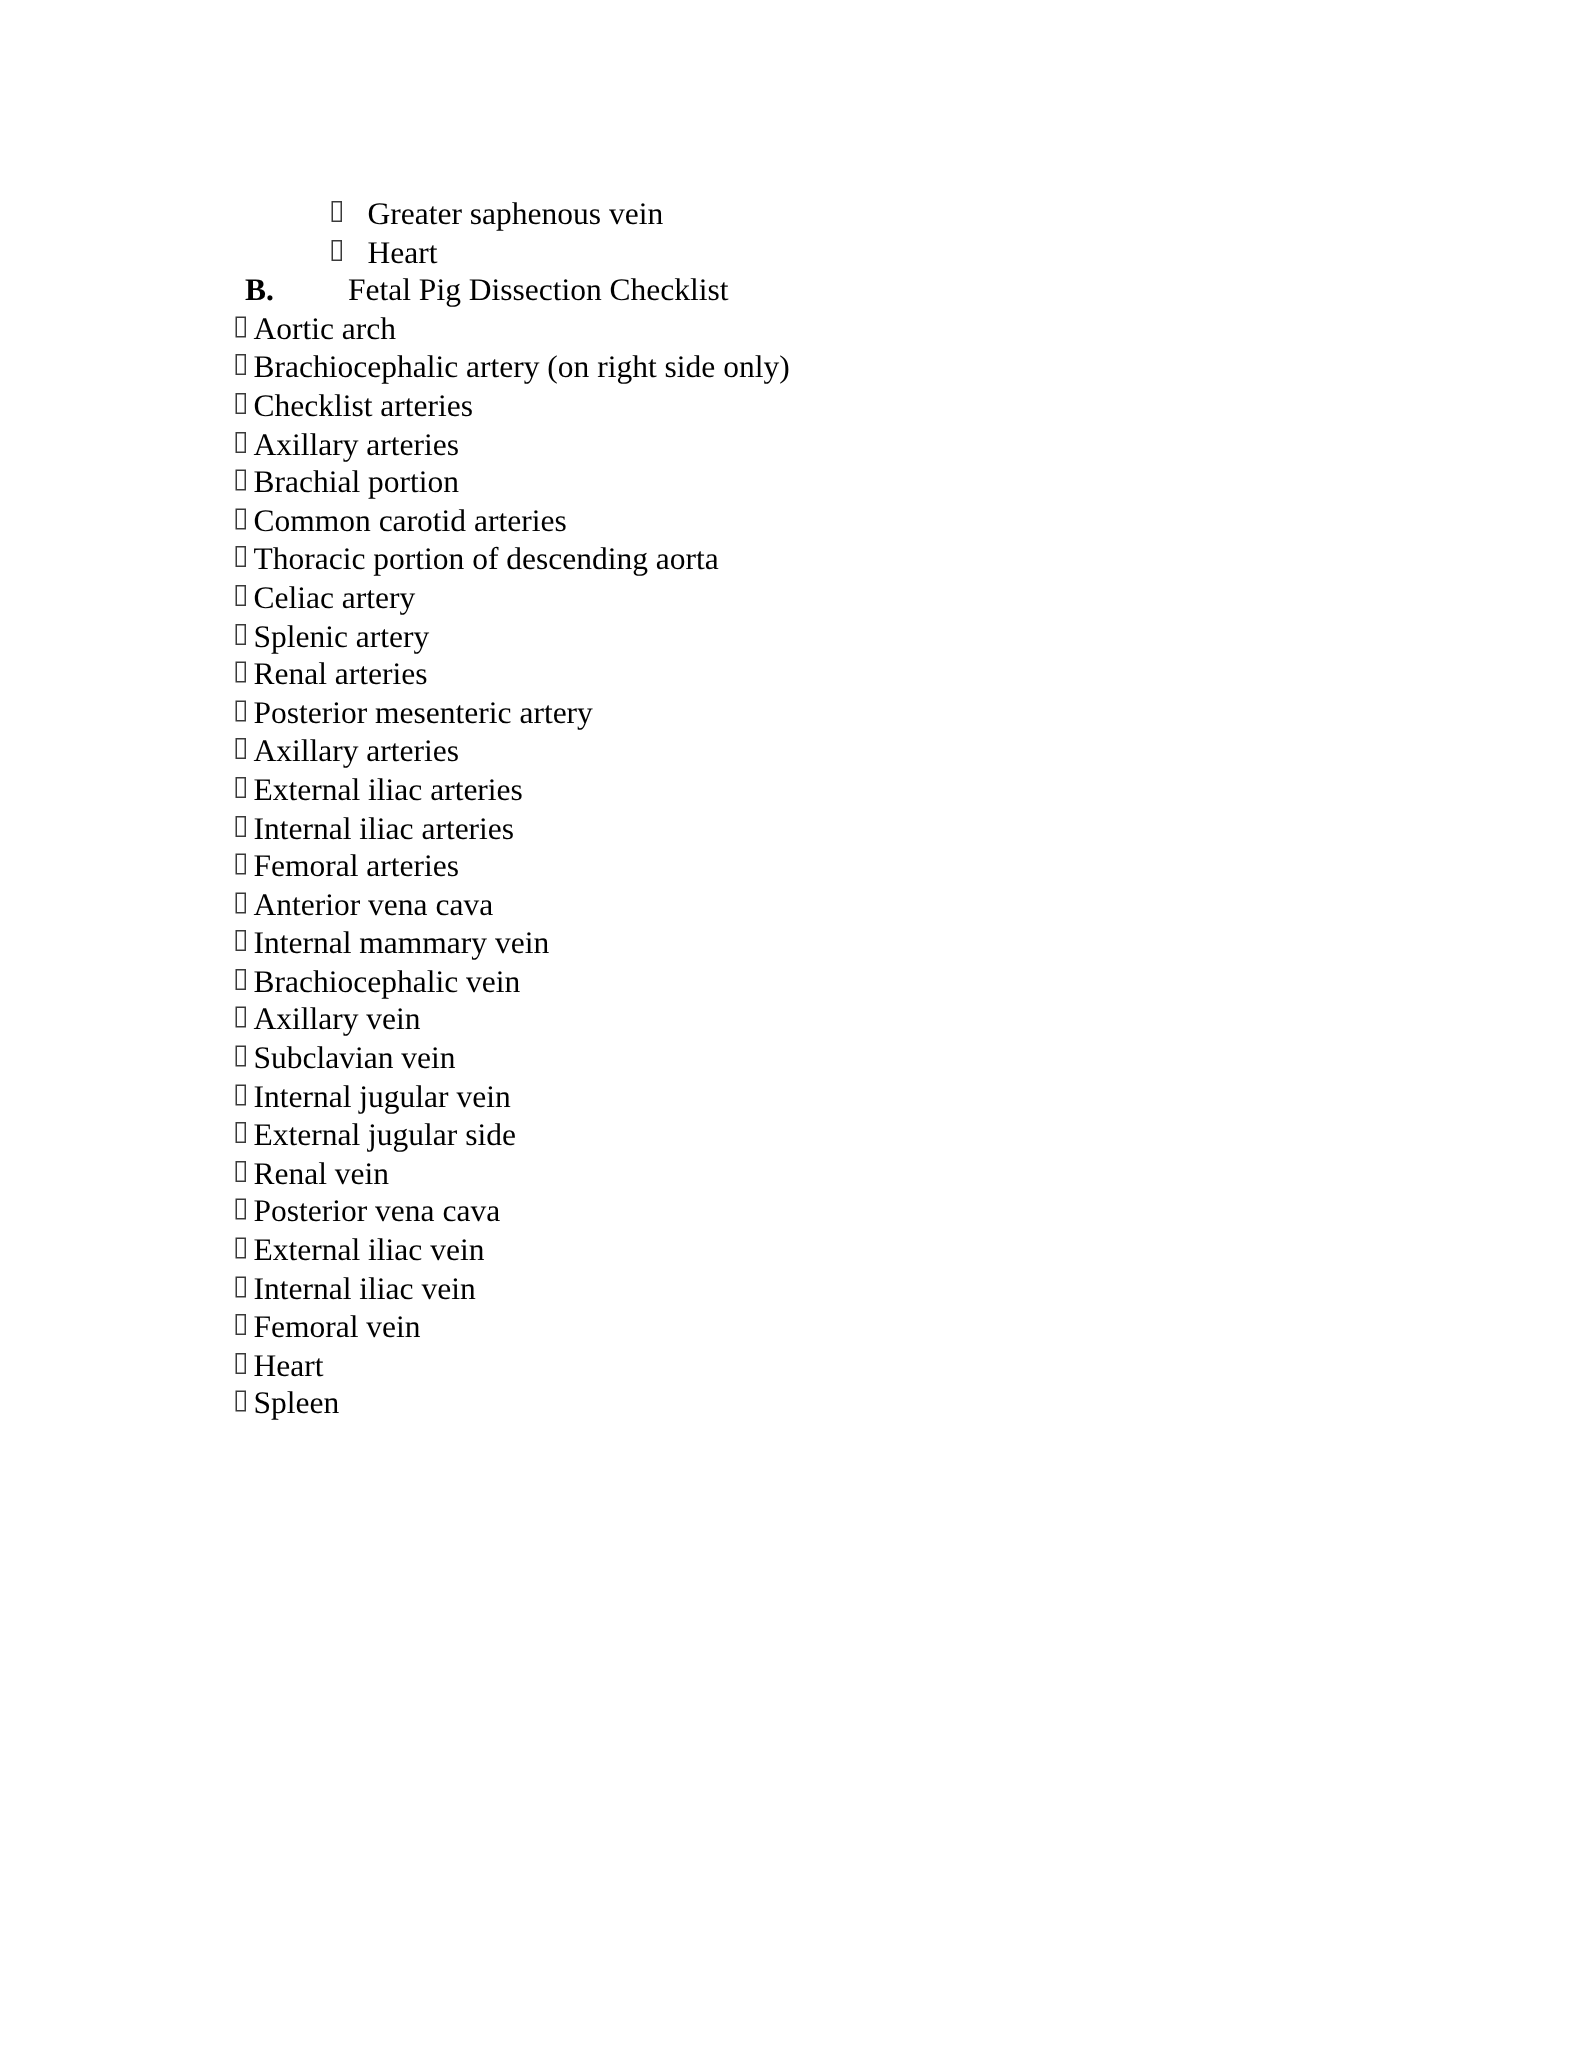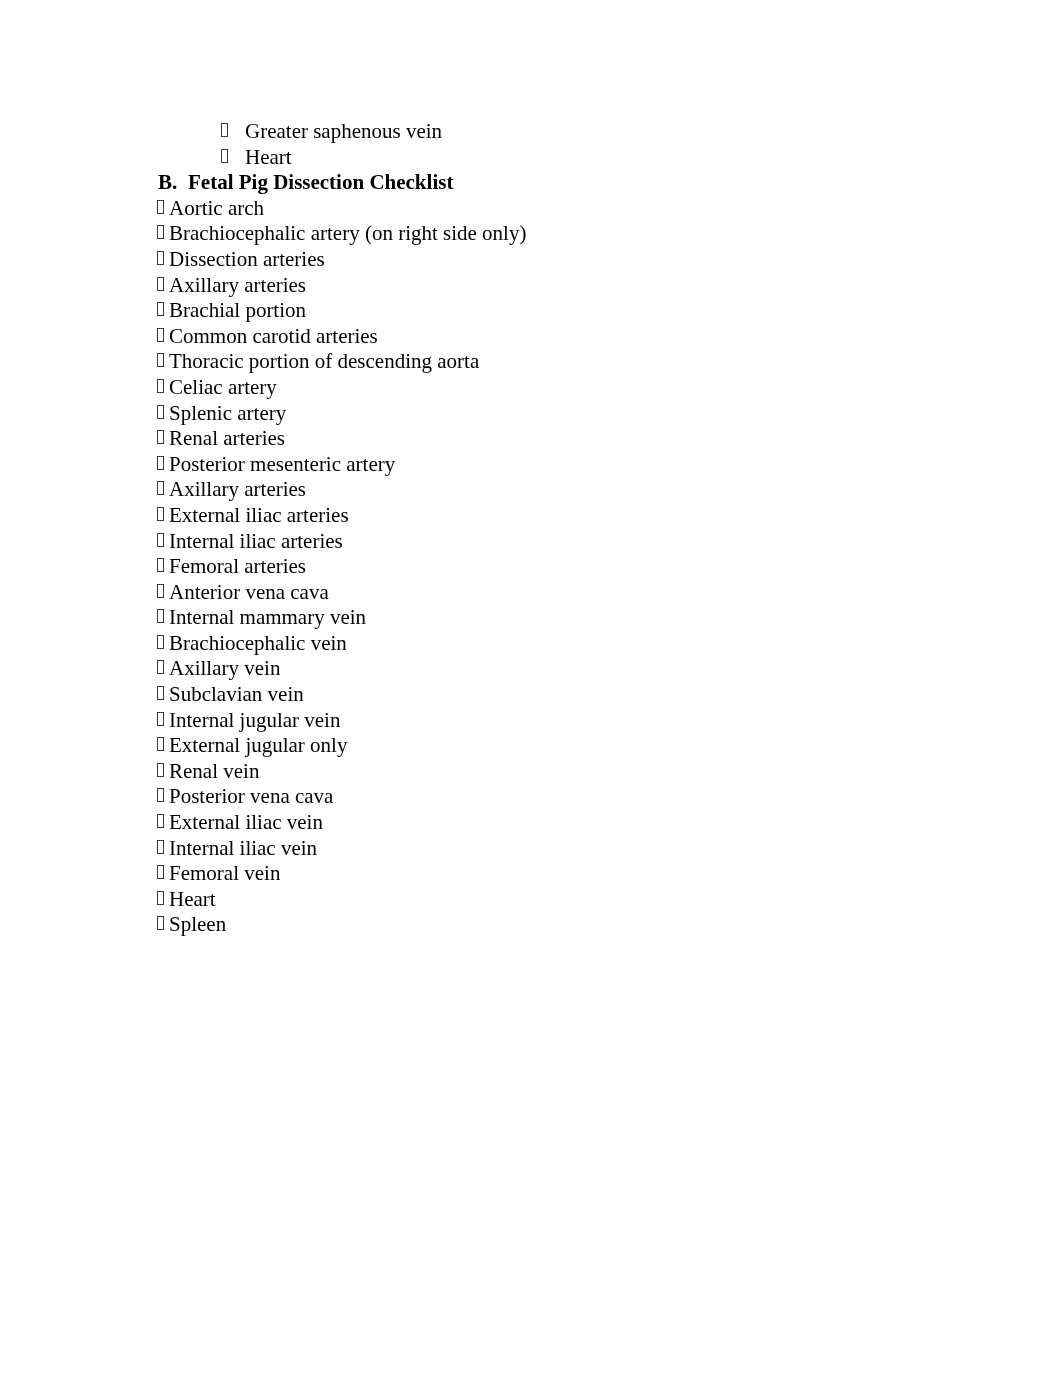--- a/index.html
+++ b/index.html
@@ -18,22 +18,23 @@
   .page {
     position: relative;
     width: 1062px;
     height: 1376px;
     background: #ffffff;
   }
 
   .content {
     position: absolute;
     left: 0;
-    top: 119px;
+    top: 130px;
     width: 844px;
+    text-align: center;
   }
 
   
   .row {
     display: flex;
     align-items: baseline;
     height: 25.6px;
     line-height: 25.6px;
     font-size: 21px;
     white-space: nowrap;
@@ -80,21 +81,22 @@
     font-weight: bold;
   }
   .row.heading .letter-cell {
     width: 188px;
     flex: none;
     padding-left: 158px;
     box-sizing: border-box;
     font-weight: bold;
   }
   .row.heading .label {
-    font-weight: bold;
+    font-weight: normal;
+    margin-left: 44px;
   }
 
   .label {
     display: inline-block;
   }
 </style>
 </head>
 <body>
 
 <div class="page">
@@ -120,21 +122,21 @@
         <div class="row level1">
           <span class="marker-cell"><span class="tofu"></span></span>
           <span class="label">Aortic arch</span>
         </div>
         <div class="row level1">
           <span class="marker-cell"><span class="tofu"></span></span>
           <span class="label">Brachiocephalic artery (on right side only)</span>
         </div>
         <div class="row level1">
           <span class="marker-cell"><span class="tofu"></span></span>
-          <span class="label">Dissection arteries</span>
+          <span class="label">Checklist arteries</span>
         </div>
         <div class="row level1">
           <span class="marker-cell"><span class="tofu"></span></span>
           <span class="label">Axillary arteries</span>
         </div>
         <div class="row level1">
           <span class="marker-cell"><span class="tofu"></span></span>
           <span class="label">Brachial portion</span>
         </div>
         <div class="row level1">
@@ -196,21 +198,21 @@
         <div class="row level1">
           <span class="marker-cell"><span class="tofu"></span></span>
           <span class="label">Subclavian vein</span>
         </div>
         <div class="row level1">
           <span class="marker-cell"><span class="tofu"></span></span>
           <span class="label">Internal jugular vein</span>
         </div>
         <div class="row level1">
           <span class="marker-cell"><span class="tofu"></span></span>
-          <span class="label">External jugular only</span>
+          <span class="label">External jugular side</span>
         </div>
         <div class="row level1">
           <span class="marker-cell"><span class="tofu"></span></span>
           <span class="label">Renal vein</span>
         </div>
         <div class="row level1">
           <span class="marker-cell"><span class="tofu"></span></span>
           <span class="label">Posterior vena cava</span>
         </div>
         <div class="row level1">

